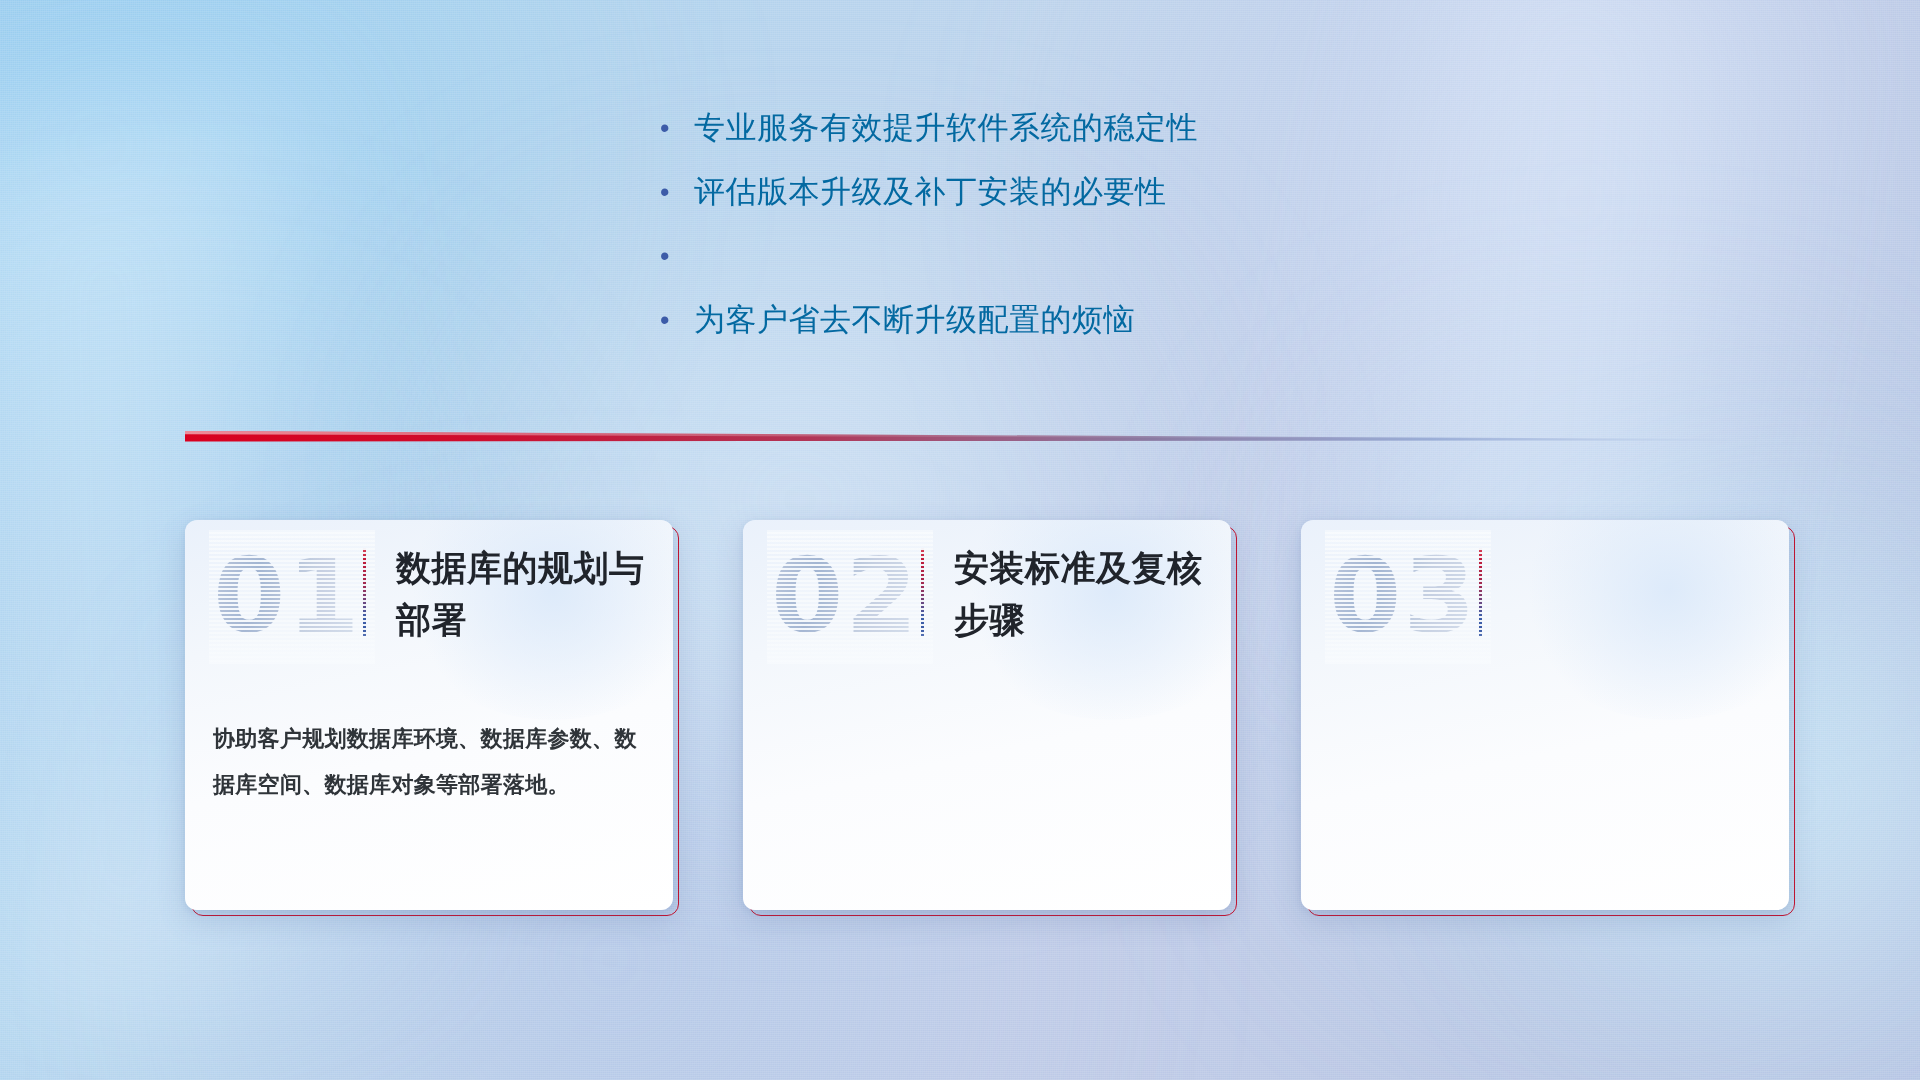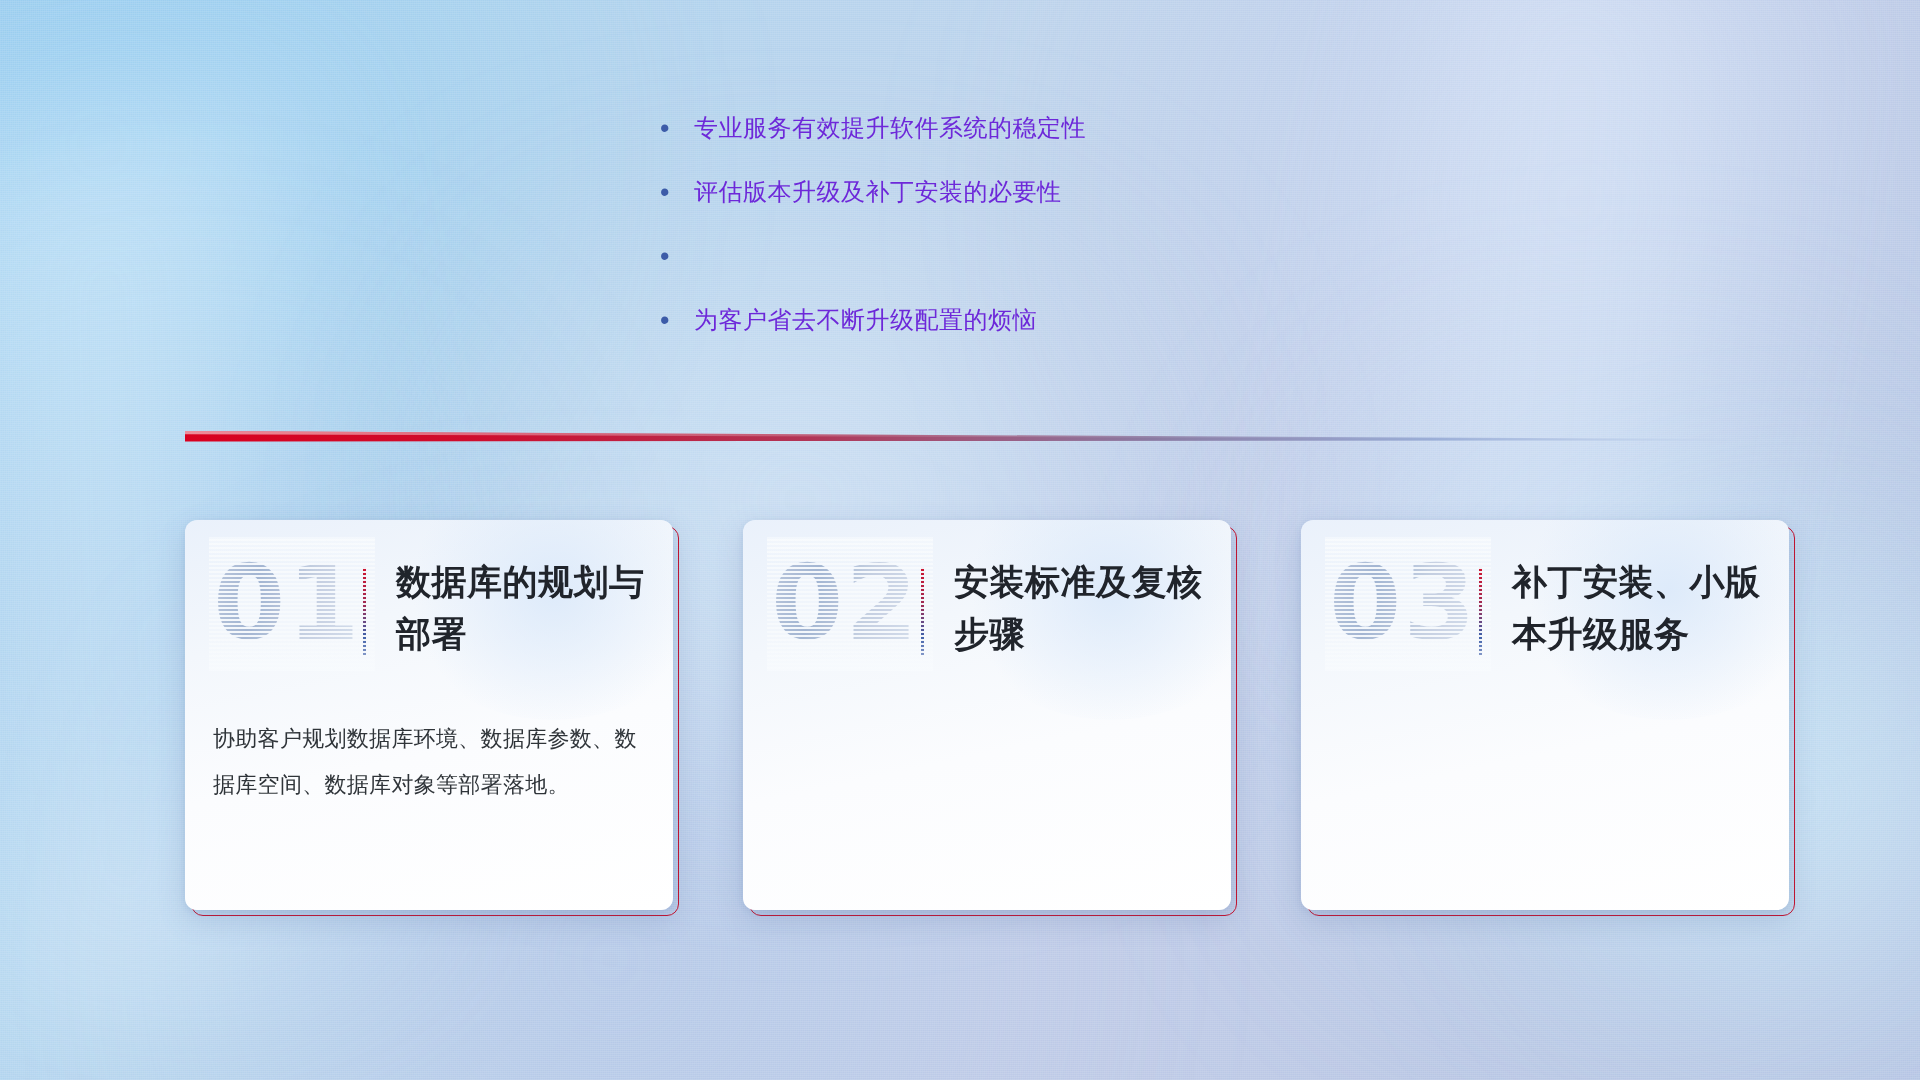--- a/index.html
+++ b/index.html
@@ -35,60 +35,60 @@
     background:linear-gradient(80deg,rgba(255,255,255,0) 0%,rgba(232,242,255,.7) 50%,rgba(255,255,255,0) 100%);
     transform:rotate(14deg);}
   .grain{position:absolute;inset:0;opacity:.22;mix-blend-mode:overlay;
     background-image:repeating-linear-gradient(0deg,rgba(255,255,255,.5) 0 1px,rgba(0,0,0,0) 1px 2px),
                      repeating-linear-gradient(90deg,rgba(255,255,255,.35) 0 1px,rgba(0,0,0,0) 1px 2px);}
 
   
   #bullets{position:absolute;left:660px;top:96px;width:900px;}
   .bullet-row{display:flex;align-items:flex-start;height:64px;}
   .bullet-dot{width:34px;flex:0 0 34px;color:#3c5ba8;font-size:27px;line-height:64px;text-align:left;}
-  .bullet-text{font-size:24px;line-height:64px;color:#6d28d9;letter-spacing:.5px;white-space:nowrap;}
+  .bullet-text{font-size:31px;line-height:64px;color:#0369a1;letter-spacing:.5px;white-space:nowrap;}
 
   
   #ribbon{position:absolute;left:185px;top:428px;width:1560px;height:22px;}
   #ribbon svg{display:block;width:100%;height:100%;overflow:visible;}
 
   
   #cards{position:absolute;left:185px;top:520px;width:1610px;height:402px;
          display:flex;justify-content:space-between;}
   .card{position:relative;width:494px;height:396px;}
   .card-accent{position:absolute;left:6px;top:6px;width:488px;height:390px;
     border-radius:12px;border:1.6px solid #c7112b;box-sizing:border-box;}
   .card-body{position:absolute;left:0;top:0;width:488px;height:390px;border-radius:12px;
     background:linear-gradient(168deg,#eaf1fb 0%,#f3f7fc 28%,#fbfcfe 58%,#ffffff 100%);
     box-shadow:0 10px 28px rgba(78,106,158,.20),0 2px 6px rgba(78,106,158,.12);
     overflow:hidden;}
   .card-sheen{position:absolute;right:-40px;top:-60px;width:320px;height:260px;border-radius:50%;
     background:radial-gradient(circle at 50% 50%,rgba(219,233,250,.9),rgba(219,233,250,0) 68%);}
-  .card-head{position:absolute;left:28px;top:22px;right:24px;height:132px;display:flex;align-items:center;}
+  .card-head{position:absolute;left:28px;top:22px;right:24px;height:132px;display:flex;align-items:flex-start;}
   .card-num{position:relative;width:150px;flex:0 0 150px;height:118px;}
   .card-num .glyph{
     position:absolute;left:0;top:-10px;width:150px;height:128px;
     font-size:104px;font-weight:700;letter-spacing:2px;line-height:128px;
     font-family:"DejaVu Sans",sans-serif;
     background:linear-gradient(102deg,#b9c6dc 0%,#9fb2d0 30%,#c2cde0 62%,#d6dfec 100%);
     -webkit-background-clip:text;background-clip:text;color:transparent;
     opacity:.95;
   }
   .card-num .mask{position:absolute;left:-4px;top:-12px;width:166px;height:134px;
     background:repeating-linear-gradient(180deg,rgba(255,255,255,0) 0 2px,rgba(247,250,253,.96) 2px 4px);
     pointer-events:none;}
   .card-num .mask2{position:absolute;left:-4px;top:-12px;width:166px;height:134px;
     background:linear-gradient(180deg,rgba(248,251,254,.55) 0%,rgba(248,251,254,0) 22%,
                rgba(248,251,254,0) 74%,rgba(248,251,254,.7) 100%);pointer-events:none;}
   .card-rule{width:3px;flex:0 0 3px;height:88px;margin-top:6px;margin-right:30px;
     background:linear-gradient(180deg,#cf1430 0%,#a02b52 42%,#3f5fa8 78%,#3a5aa6 100%);}
   .card-title{flex:1 1 auto;font-size:35px;line-height:52px;color:#20242b;
     font-weight:700;letter-spacing:.5px;}
   .card-desc{position:absolute;left:28px;right:28px;top:196px;
-    font-size:22px;line-height:46px;color:#2f3439;letter-spacing:.3px;}
+    font-size:22px;line-height:46px;color:#2f3439;letter-spacing:.3px;font-weight:bold;}
 </style>
 </head>
 <body>
 
 <div id="bg">
   <div class="bgbase"></div>
   <div class="blob b1"></div>
   <div class="blob b2"></div>
   <div class="blob b3"></div>
   <div class="blob b4"></div>
@@ -179,18 +179,17 @@
     <div class="card-accent"></div>
     <div class="card-body">
       <div class="card-sheen"></div>
       <div class="card-head">
         <div class="card-num">
           <div class="glyph">03</div>
           <div class="mask"></div>
           <div class="mask2"></div>
         </div>
         <div class="card-rule"></div>
-        <div class="card-title">补丁安装、小版本升级服务</div>
       </div>
     </div>
   </div>
 
 </div>
 
 </body></html>

